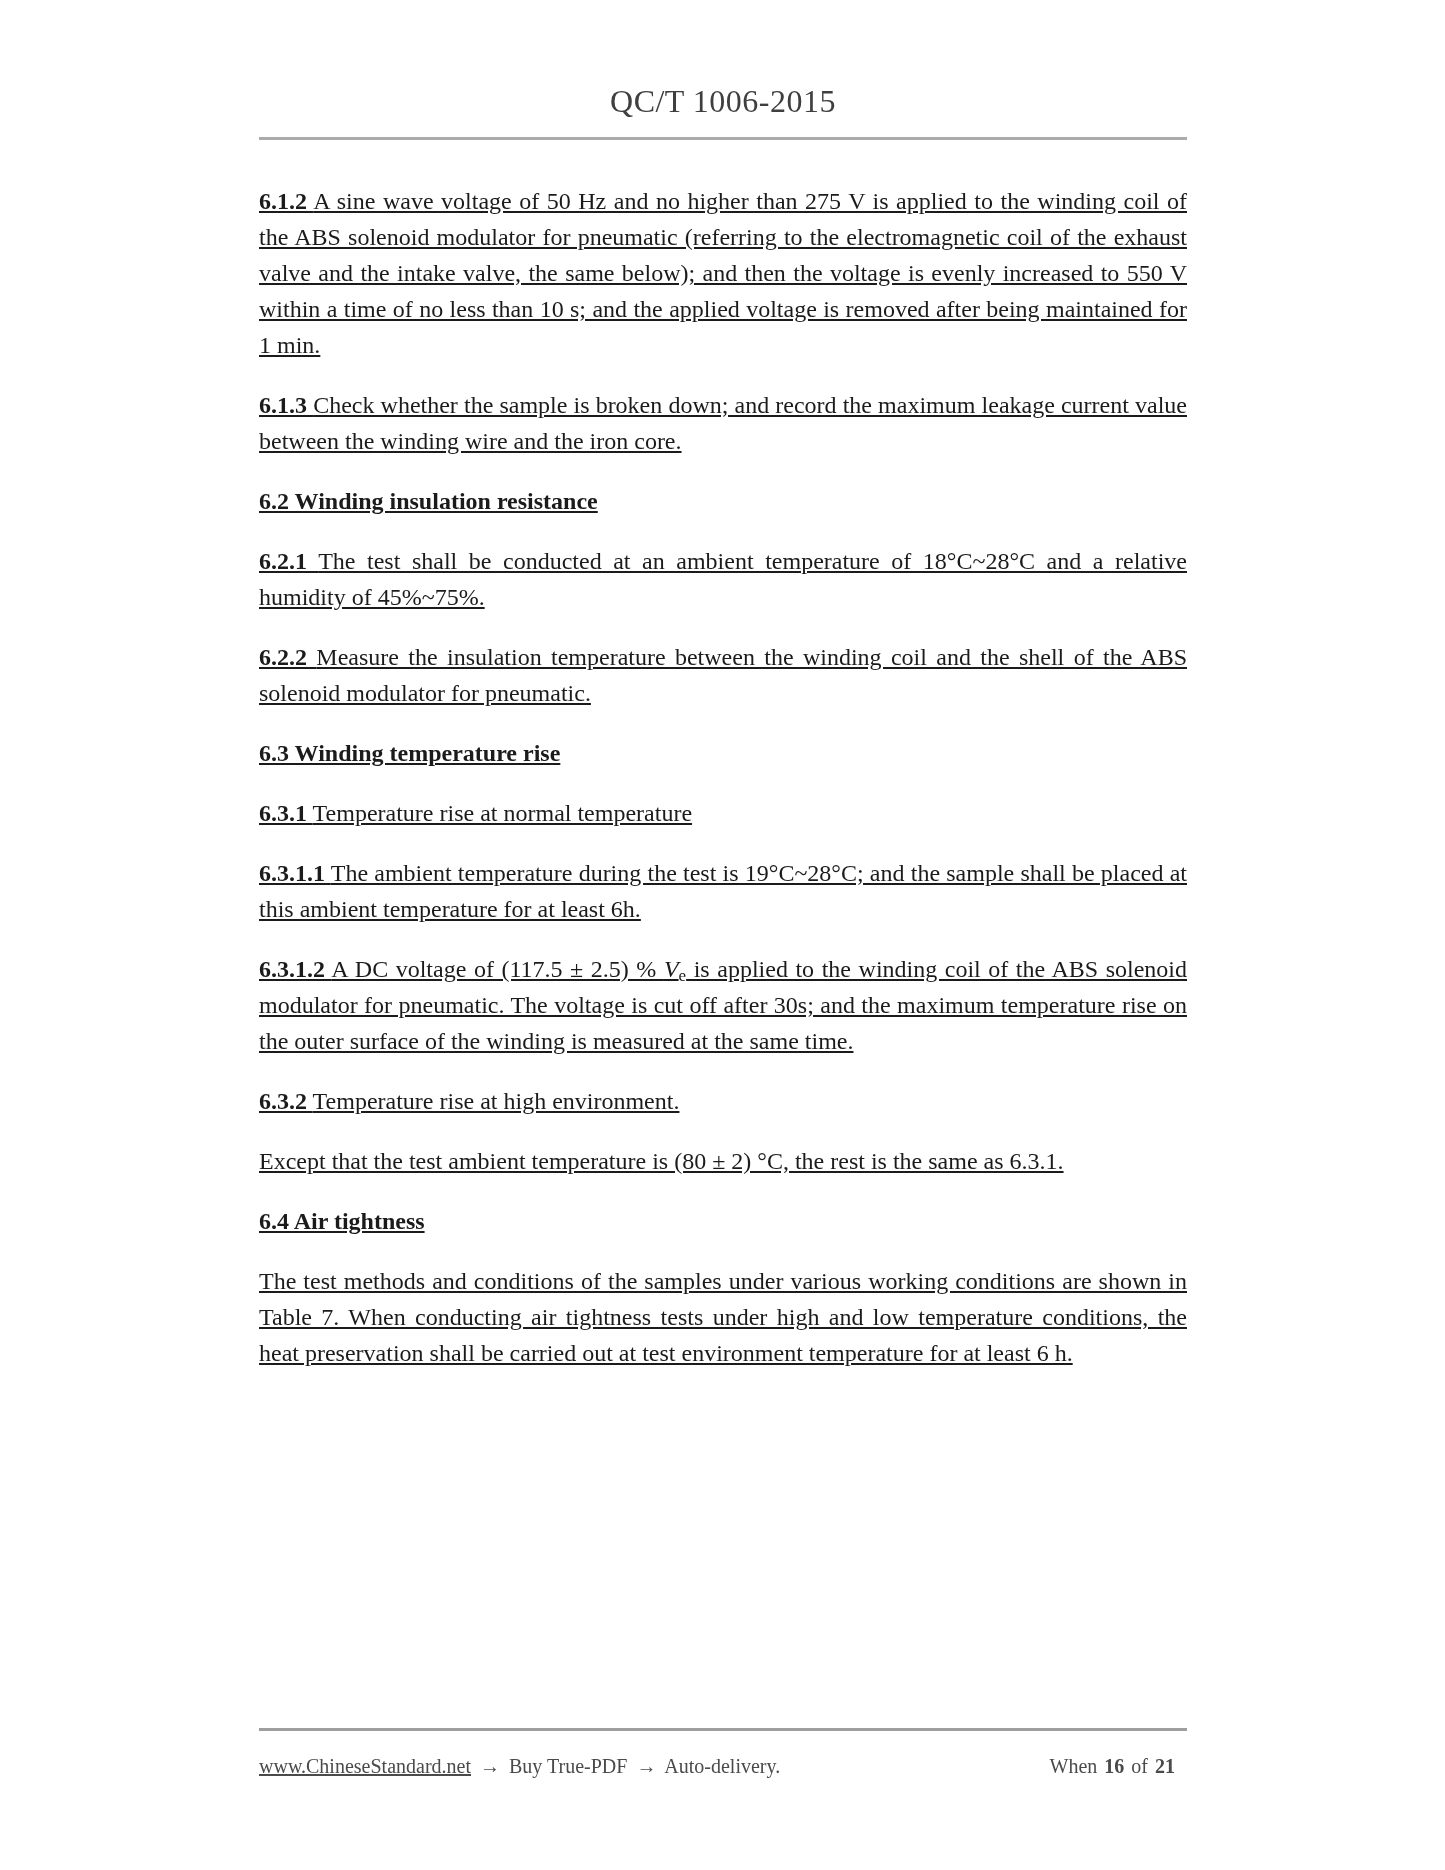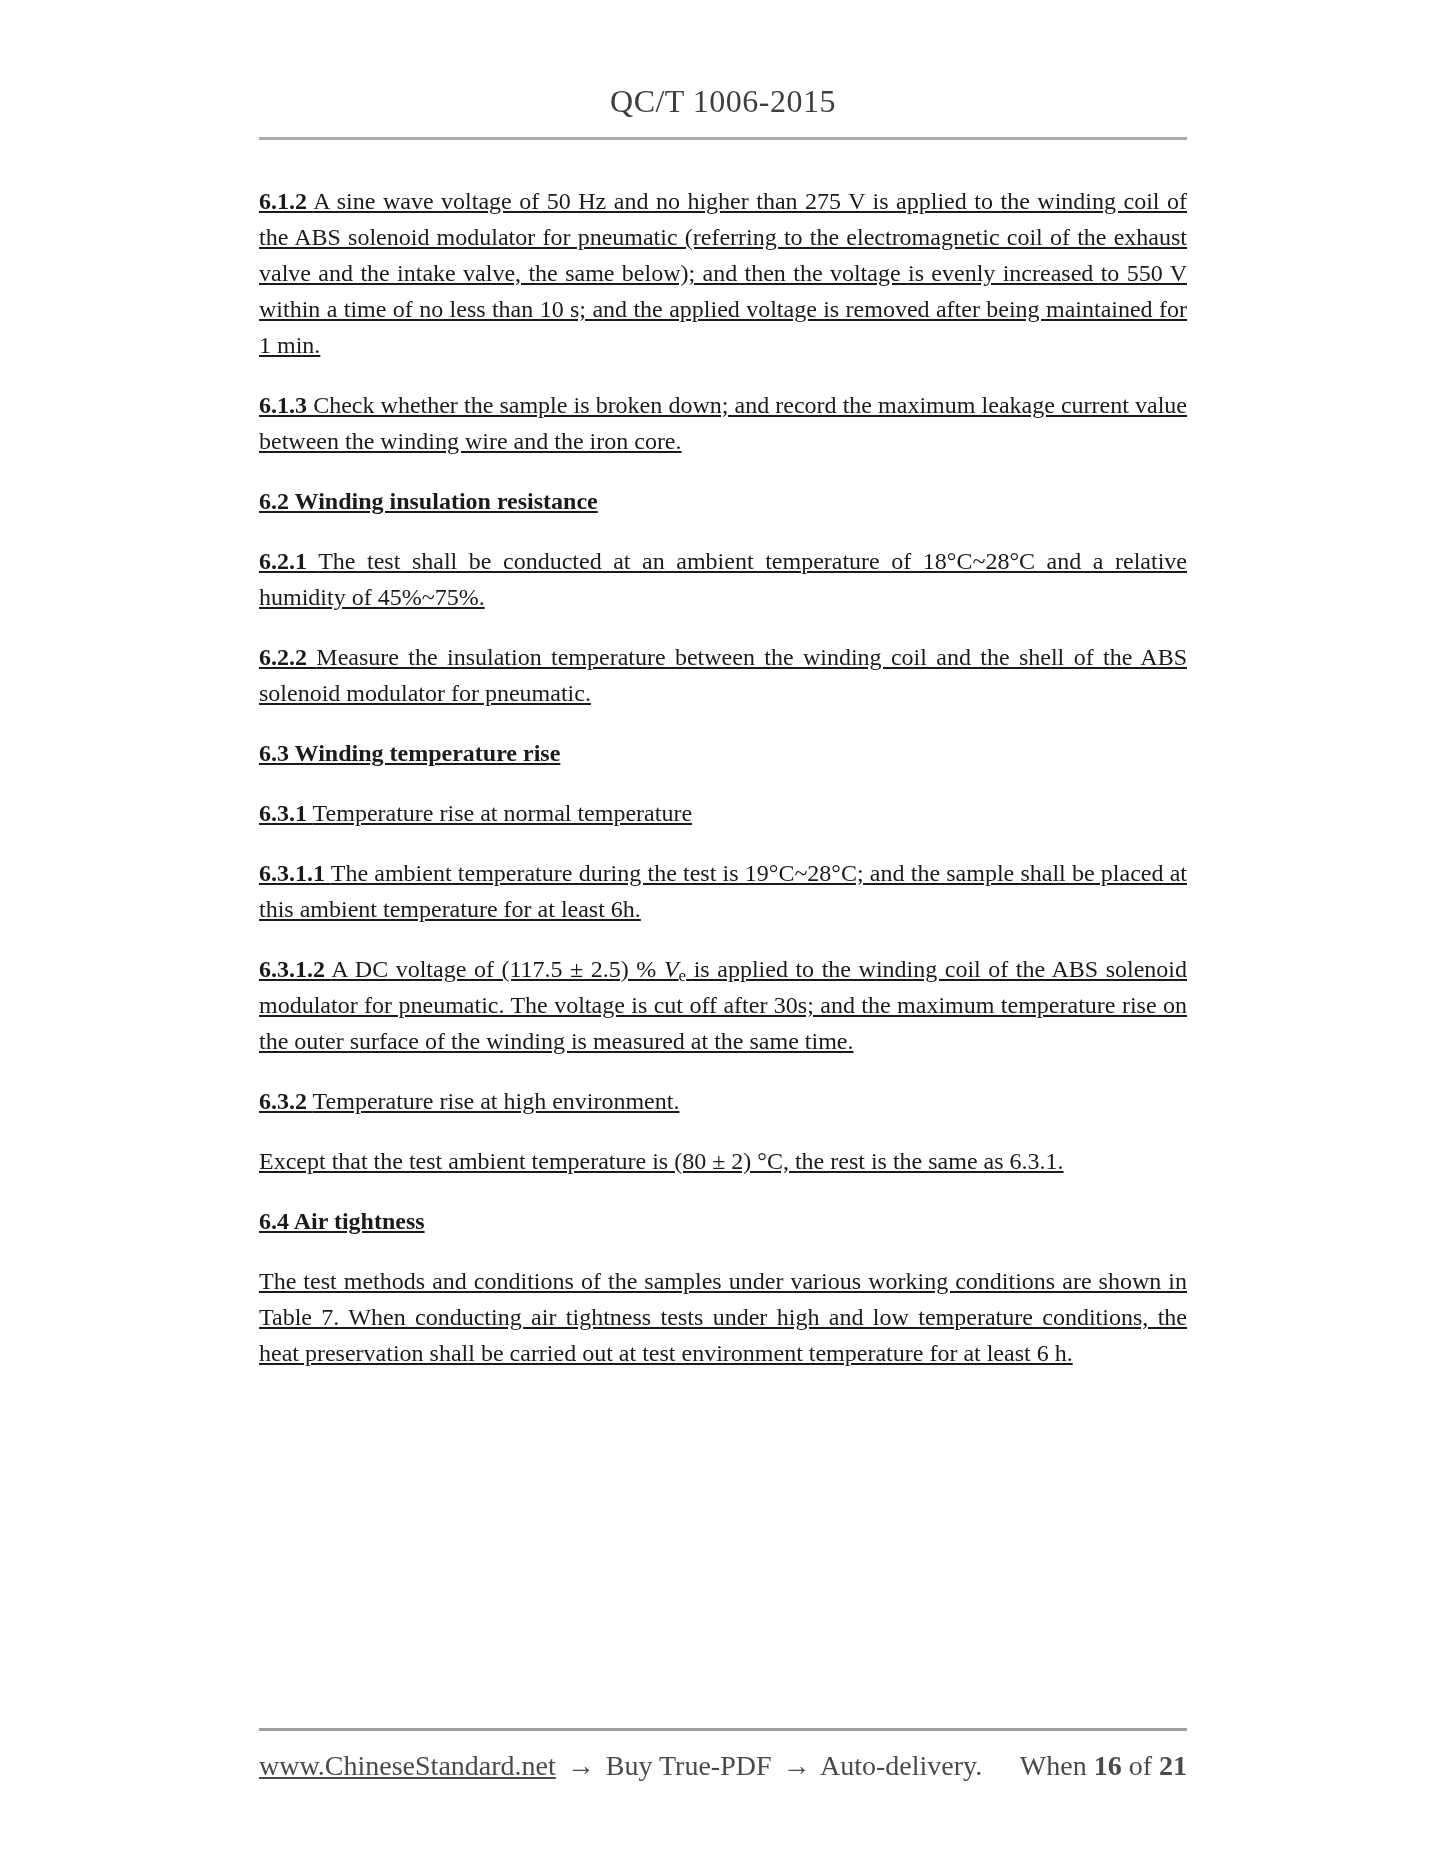--- a/index.html
+++ b/index.html
@@ -73,37 +73,37 @@
     background: #9e9e9e;
   }
   .footer {
     position: absolute;
     top: 1750px;
     left: 259px;
     width: 928px;
     display: flex;
     justify-content: space-between;
     align-items: baseline;
-    font-size: 28px;
+    font-size: 20px;
     line-height: 32px;
     color: #4a4a4a;
   }
   .footer-left { white-space: nowrap; }
   .footer-link {
     color: #4a4a4a;
     text-decoration: underline;
     cursor: pointer;
   }
   .footer-arrow { padding: 0 4px; }
   .footer-right { white-space: nowrap; }
   .footer-right .pagenum {
     font-weight: bold;
     margin: 0 7px;
   }
-  .footer-right .pagenum:last-child { margin-right: 0; }
+  .footer-right .pagenum:last-child { margin-right: 12px; }
 </style>
 </head>
 <body>
 
 <div class="page">
 
   <div class="header-title">QC/T 1006-2015</div>
   <div class="header-rule"></div>
 
   <div class="content">

